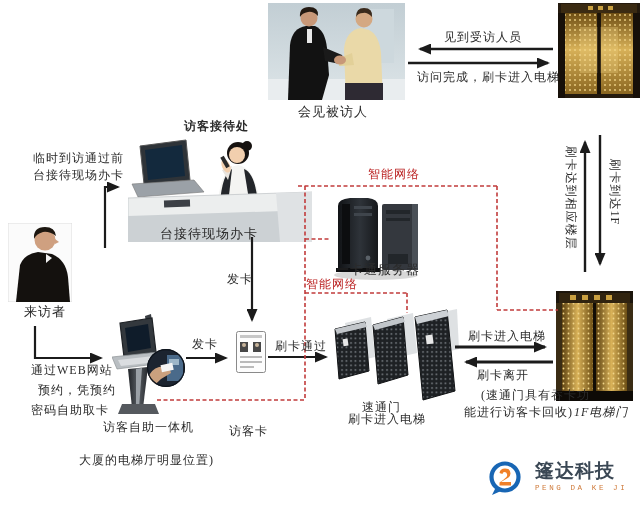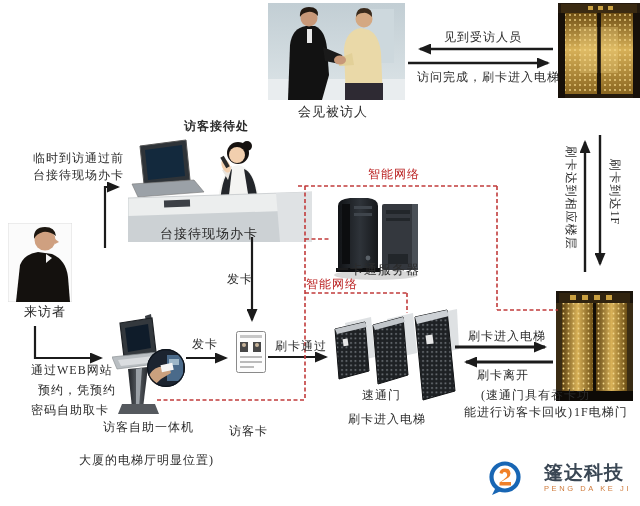--- a/index.html
+++ b/index.html
@@ -7,22 +7,22 @@
           font-family:"Liberation Serif",serif;}
   .photo{position:absolute;}
   .lbl{position:absolute;font-size:12px;line-height:1.3;color:#2b2b2b;white-space:nowrap;
        letter-spacing:1px;z-index:30;}
   .lbl.big{font-size:13px;}
   .lbl.bold{font-weight:bold;}
   .lbl.red{color:#b91c1c;}
   .rot{transform:rotate(90deg);transform-origin:center center;text-align:center;}
   #overlay{position:absolute;left:0;top:0;z-index:20;}
   .ph{z-index:10;}
-  #logo{position:absolute;left:486px;top:459px;display:flex;align-items:center;gap:20px;z-index:30;
-        font-family:Liberation Sans, sans-serif;}
+  #logo{position:absolute;left:486px;top:459px;display:flex;align-items:center;gap:11px;z-index:30;
+        font-family:Liberation Mono, monospace;}
   #logo .nm{font-size:19px;font-weight:bold;color:#3a4754;letter-spacing:1px;line-height:1;}
   #logo .sub{font-size:7.5px;color:#cf7a3a;letter-spacing:2.6px;margin-top:3px;line-height:1;}
   .stack{display:flex;flex-direction:column;}
 </style>
 </head>
 <body>
 
 <div id="canvas">
 
   <svg class="photo ph" style="left:268px;top:3px;" width="137" height="97" viewBox="0 0 137 97">
@@ -258,27 +258,27 @@
   <div class="lbl big" style="left:336px;top:262px;">一卡通服务器</div>
   <div class="lbl" style="left:31px;top:363px;">通过WEB网站</div>
   <div class="lbl" style="left:38px;top:383px;">预约，凭预约</div>
   <div class="lbl" style="left:31px;top:403px;">密码自助取卡</div>
   <div class="lbl" style="left:103px;top:420px;">访客自助一体机</div>
   <div class="lbl" style="left:79px;top:453px;">大厦的电梯厅明显位置)</div>
   <div class="lbl" style="left:227px;top:272px;">发卡</div>
   <div class="lbl" style="left:192px;top:337px;">发卡</div>
   <div class="lbl" style="left:229px;top:377px;margin-top:47px;">访客卡</div>
   <div class="lbl" style="left:275px;top:339px;">刷卡通过</div>
-  <div class="lbl" style="left:362px;top:388px;">速通门</div>
+  <div class="lbl" style="left:362px;top:400px;">速通门</div>
   <div class="lbl" style="left:348px;top:412px;">刷卡进入电梯</div>
   <div class="lbl" style="left:468px;top:329px;">刷卡进入电梯</div>
   <div class="lbl" style="left:477px;top:368px;">刷卡离开</div>
   <div class="lbl" style="left:452px;top:388px;padding-left:29px;">(速通门具有吞卡功</div>
   <div class="lbl" style="left:452px;top:405px;padding-left:12px;">能进行访客卡回收)</div>
-  <div class="lbl" style="left:574px;top:405px;">1F电梯门</div>
+  <div class="lbl" style="left:574px;top:405px;font-style:italic;">1F电梯门</div>
   <div class="lbl" style="left:444px;top:30px;">见到受访人员</div>
   <div class="lbl" style="left:417px;top:70px;">访问完成，刷卡进入电梯</div>
   <div class="lbl rot" style="left:518px;top:190px;width:104px;">刷卡达到相应楼层</div>
   <div class="lbl rot" style="left:579px;top:184px;width:70px;">刷卡到达1F</div>
 
   <div id="logo">
     <svg width="38" height="38" viewBox="0 0 38 38">
       <circle cx="19" cy="18" r="13.5" fill="none" stroke="#1866b4" stroke-width="4.2"></circle>
       <path d="M10,28 L6,36 L15,32 Z" fill="#1866b4"></path>
       <path d="M13.5,14 Q14,9.5 19,9.5 Q24.5,9.5 24.5,14.5 Q24.5,18 20,20 L15,23 L25,23 L25,26.5 L13.5,26.5 L13.5,23.5 Q18,20.5 20.5,18 Q21.5,16.5 21,15 Q20.5,13 18.5,13 Q16.5,13 16.5,15 Z" fill="#f08028"></path>

